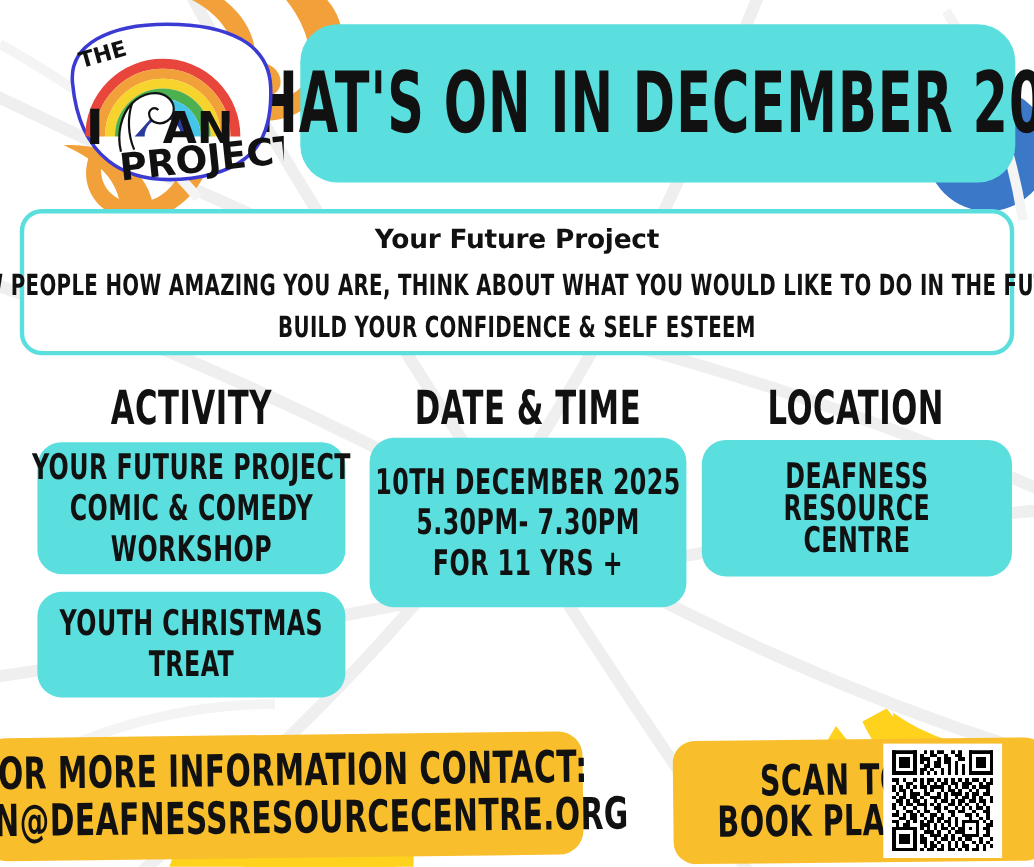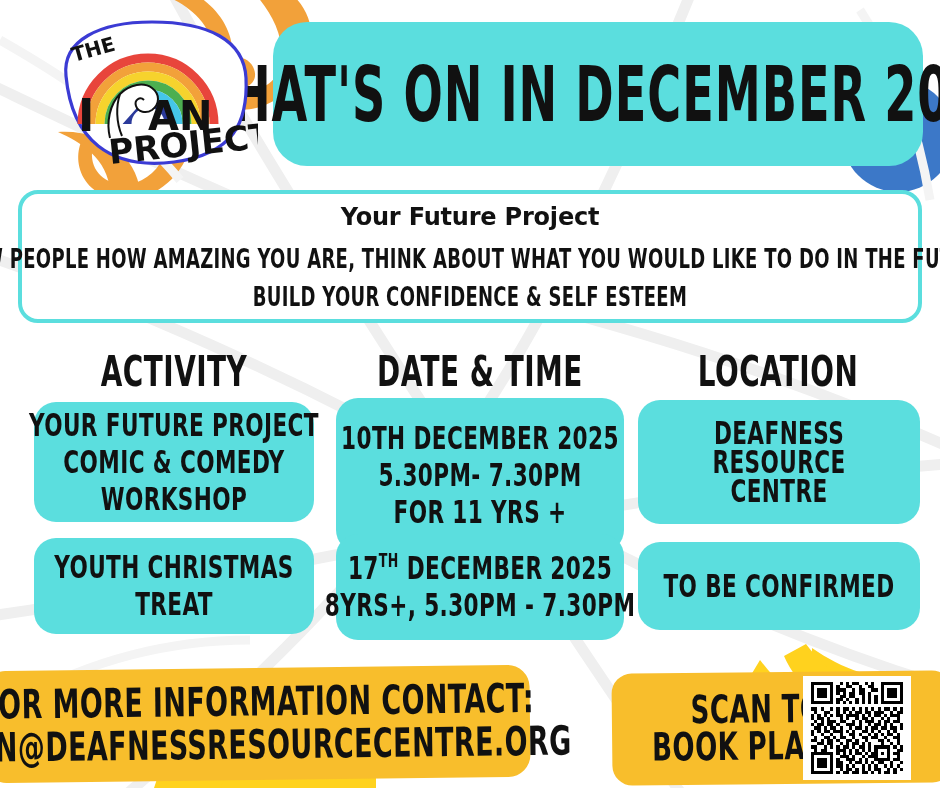--- a/index.html
+++ b/index.html
@@ -218,27 +218,20 @@
   </div>
   <div class="cell c-l1">
     <div class="ln">DEAFNESS</div>
     <div class="ln">RESOURCE</div>
     <div class="ln">CENTRE</div>
   </div>
 
   <div class="cell c-a2">
     <div class="ln">YOUTH CHRISTMAS</div>
     <div class="ln">TREAT</div>
-  </div>
-  <div class="cell c-d2">
-    <div class="ln"><span>17</span><sup>TH</sup><span> DECEMBER 2025</span></div>
-    <div class="ln">8YRS+, 5.30PM - 7.30PM</div>
-  </div>
-  <div class="cell c-l2">
-    <div class="ln">TO BE CONFIRMED</div>
   </div>
 
   <div class="foot-left">
     <div class="ln">FOR MORE INFORMATION CONTACT:</div>
     <div class="ln">ICAN@DEAFNESSRESOURCECENTRE.ORG</div>
   </div>
 
   <div class="foot-right">
     <div class="scan-text">
       <div class="ln">SCAN TO</div>

